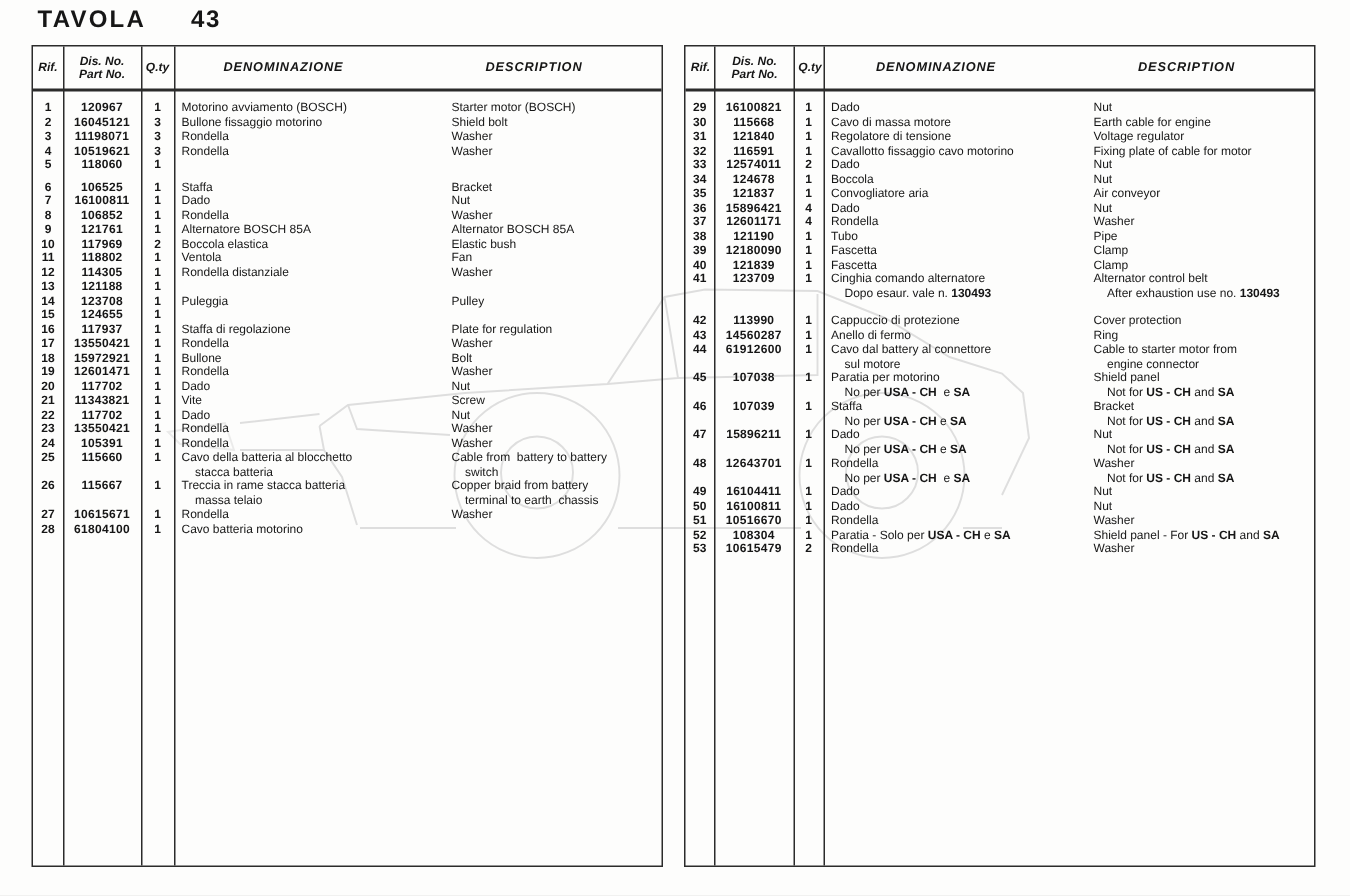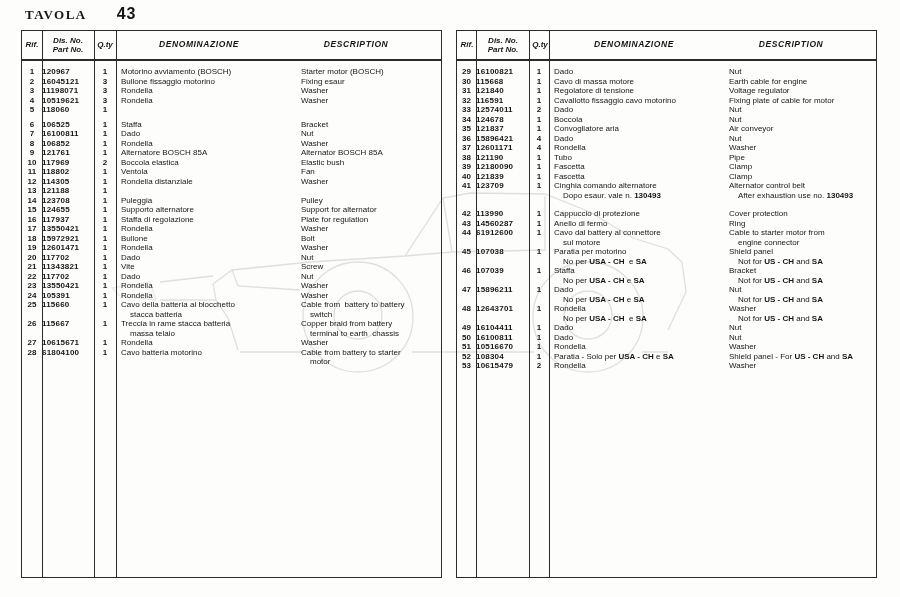--- a/index.html
+++ b/index.html
@@ -2,50 +2,50 @@
 <html><head>
 <meta charset="utf-8">
 <style>
   html,body{margin:0;padding:0;background:#e8e8e8;}
   .page{
     position:relative;width:900px;height:597px;background:#fdfdfc;
     font-family:"Liberation Sans",sans-serif;color:#161616;overflow:hidden;
   }
   
   .title-row{position:absolute;left:25px;top:5px;height:20px;}
-  .title-label{font-size:13px;font-weight:bold;letter-spacing:1.5px;font-family:Liberation Serif, serif;}
+  .title-label{font-size:16px;font-weight:bold;letter-spacing:1.5px;}
   .title-number{font-size:16px;font-weight:bold;margin-left:30px;letter-spacing:1px;}
   
   .wm{position:absolute;left:0;top:0;z-index:0;pointer-events:none;}
   
   .ptable{
     position:absolute;top:30px;height:548px;width:421px;
     border:1.5px solid #2b2b2b;z-index:1;background:transparent;box-sizing:border-box;
   }
   .t-left{left:21px;}
   .t-right{left:456px;}
   .thead{position:absolute;left:0;top:0;right:0;height:28px;border-bottom:2px solid #2b2b2b;
     font-style:italic;font-size:8px;}
   .thead>div{position:absolute;text-align:center;}
   .h-rif{left:0;top:9px;width:20px;font-weight:bold;}
   .h-part{left:20px;top:5px;width:52px;font-weight:bold;line-height:9px;}
   .h-qty{left:72px;top:9px;width:22px;font-weight:bold;}
-  .h-den{left:92px;top:8px;width:170px;font-weight:bold;font-size:8.5px;letter-spacing:0.6px;}
+  .h-den{left:82px;top:8px;width:170px;font-weight:bold;font-size:8.5px;letter-spacing:0.6px;}
   .h-desc{left:264px;top:8px;width:140px;font-weight:bold;font-size:8.5px;letter-spacing:0.6px;}
   .vline{position:absolute;top:0;bottom:0;width:1px;background:#2b2b2b;}
   .t-left .v1{left:20px;} .t-left .v2{left:72px;} .t-left .v3{left:94px;}
   .t-right .v1{left:19px;} .t-right .v2{left:72px;} .t-right .v3{left:92px;}
   .tbody{position:absolute;left:0;right:0;top:30px;bottom:0;padding-top:6px;}
   .prow{display:grid;font-size:8px;line-height:9.5px;}
   .t-left .prow{grid-template-columns:20px 52px 22px 1fr;}
   .t-right .prow{grid-template-columns:19px 53px 20px 1fr;}
   .t-left .prow.gap{margin-bottom:5px;}
   .t-right .prow.gap{margin-bottom:9px;}
   .c-ref{text-align:center;font-weight:bold;}
-  .c-part{font-weight:bold;letter-spacing:0.2px;}
+  .c-part{text-align:center;font-weight:bold;letter-spacing:0.2px;}
   .c-qty{text-align:center;font-weight:bold;}
   .c-main{display:flex;align-items:flex-start;}
   .t-left .c-den{width:180px;flex:none;}
   .t-right .c-den{width:175px;flex:none;}
   .c-desc{flex:1;}
   .ln{white-space:pre;padding-left:5px;}
   .ln.cont{padding-left:14px;}
   .ln b{font-weight:bold;}
 </style>
 </head>
@@ -103,21 +103,21 @@
      </div>
         <div class="prow">
        <div class="c-ref">2</div>
        <div class="c-part">16045121</div>
        <div class="c-qty">3</div>
        <div class="c-main">
          <div class="c-den">
               <div class="ln">Bullone fissaggio motorino</div>
             </div>
          <div class="c-desc">
-              <div class="ln">Fixing esaur</div>
+              <div class="ln">Shield bolt</div>
             </div>
        </div>
      </div>
         <div class="prow">
        <div class="c-ref">3</div>
        <div class="c-part">11198071</div>
        <div class="c-qty">3</div>
        <div class="c-main">
          <div class="c-den">
               <div class="ln">Rondella</div>
@@ -251,28 +251,20 @@
             </div>
          <div class="c-desc">
               <div class="ln">Pulley</div>
             </div>
        </div>
      </div>
         <div class="prow">
        <div class="c-ref">15</div>
        <div class="c-part">124655</div>
        <div class="c-qty">1</div>
-       <div class="c-main">
-         <div class="c-den">
-              <div class="ln">Supporto alternatore</div>
-            </div>
-         <div class="c-desc">
-              <div class="ln">Support for alternator</div>
-            </div>
-       </div>
      </div>
         <div class="prow">
        <div class="c-ref">16</div>
        <div class="c-part">117937</div>
        <div class="c-qty">1</div>
        <div class="c-main">
          <div class="c-den">
               <div class="ln">Staffa di regolazione</div>
             </div>
          <div class="c-desc">
@@ -427,24 +419,20 @@
             </div>
        </div>
      </div>
         <div class="prow">
        <div class="c-ref">28</div>
        <div class="c-part">61804100</div>
        <div class="c-qty">1</div>
        <div class="c-main">
          <div class="c-den">
               <div class="ln">Cavo batteria motorino</div>
-            </div>
-         <div class="c-desc">
-              <div class="ln">Cable from battery to starter</div>
-              <div class="ln cont">motor</div>
             </div>
        </div>
      </div>
       </div>
   </div>
 
   <div class="ptable t-right">
     <div class="thead">
       <div class="h-rif">Rif.</div>
       <div class="h-part">

